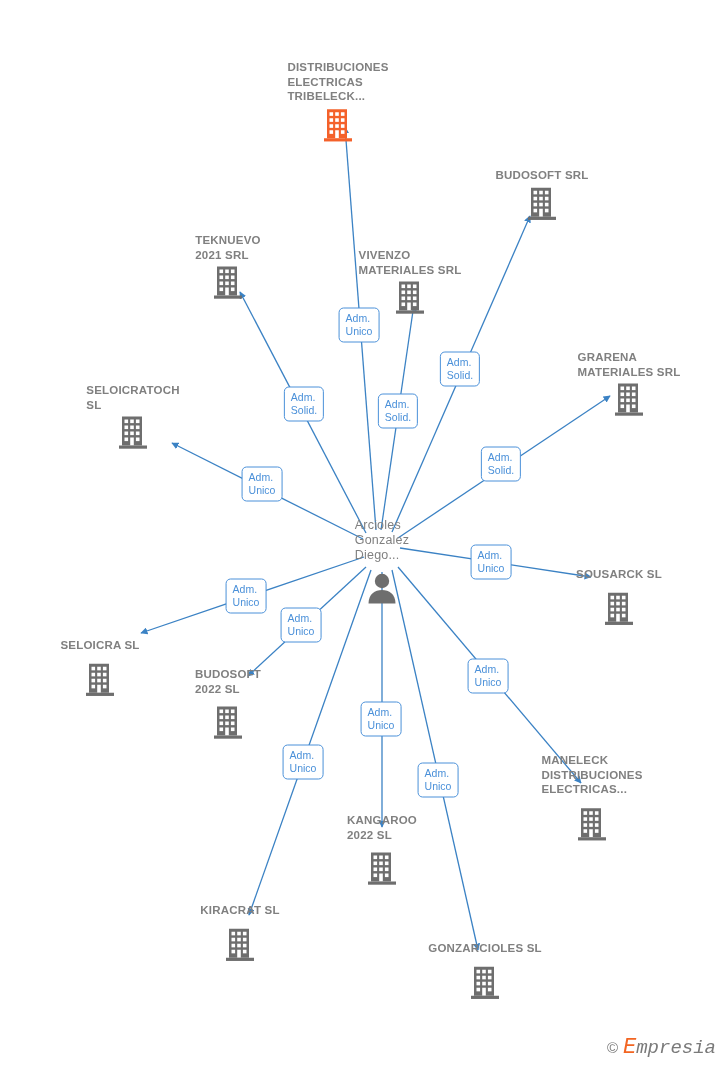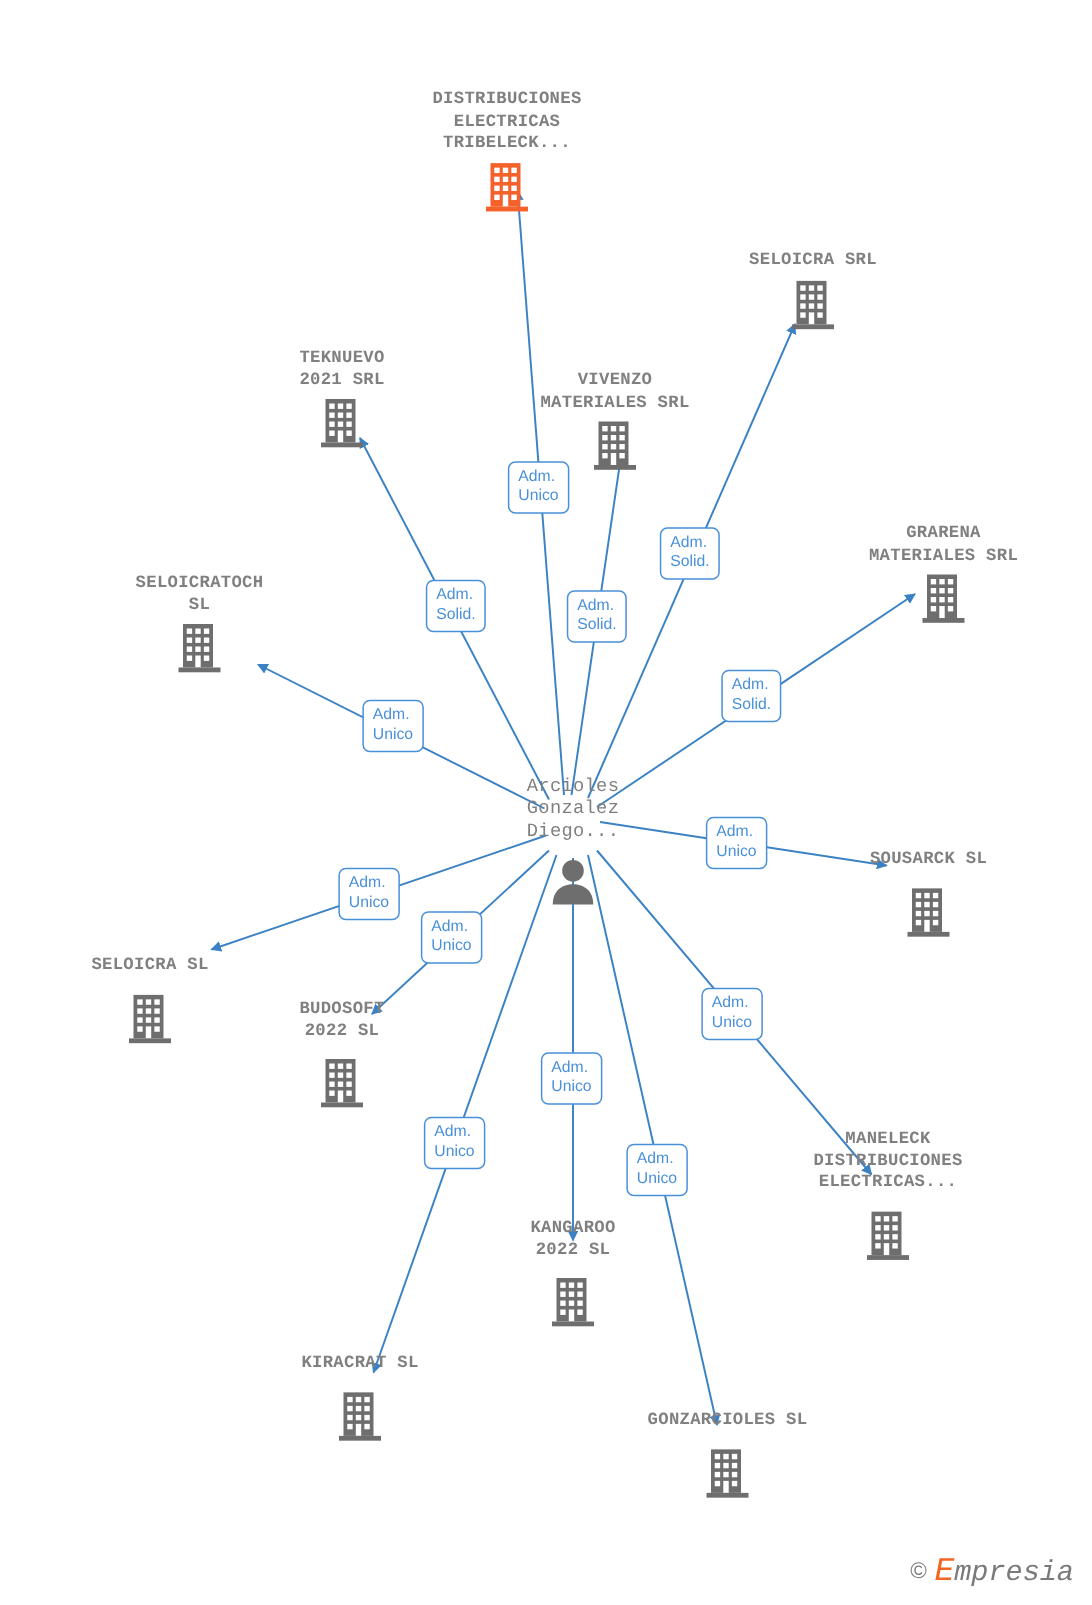--- a/index.html
+++ b/index.html
@@ -29,25 +29,23 @@
     transform: translate(-50%, -50%);
     display: flex;
     flex-direction: column;
     align-items: center;
     width: 150px;
   }
   .node .label {
     font-size: 11.5px;
     line-height: 14.5px;
     color: #808080;
-    text-align: center;
     letter-spacing: 0.2px;
     white-space: pre-line;
     font-weight: bold;
-    font-family: Liberation Mono, monospace;
   }
   .node.company .label { font-weight: bold; }
   .node.person .label { font-weight: normal; font-size: 12.5px; line-height: 15px; }
   .node .icon {
     display: block;
   }
   .node.label-top { flex-direction: column; }
   .node.label-bottom { flex-direction: column-reverse; gap: 10px; }
   .node.label-top .label { margin-bottom: 4px; }
   .node.label-bottom .label { margin-top: 2px; }
@@ -174,21 +172,21 @@
             <rect x="6.5" y="16" width="3.6" height="3.6" fill="#fff"></rect>
             <rect x="12.2" y="16" width="3.6" height="3.6" fill="#fff"></rect>
             <rect x="17.9" y="16" width="3.6" height="3.6" fill="#fff"></rect>
             <rect x="6.5" y="22" width="3.6" height="3.6" fill="#fff"></rect>
             <rect x="17.9" y="22" width="3.6" height="3.6" fill="#fff"></rect>
             <rect x="12.2" y="22" width="3.6" height="8" fill="#fff"></rect>
             <rect x="1" y="30" width="28" height="3.2" fill="#6e6e6e"></rect>
           </svg></span>
       </div>
       <div class="node company label-top" style="left: 542px; top: 196px;">
-        <span class="label">SELOICRA SRL</span>
+        <span class="label">BUDOSOFT SRL</span>
         <span class="icon"><svg width="30" height="34" viewBox="0 0 30 34" xmlns="http://www.w3.org/2000/svg">
             <rect x="4" y="1" width="20" height="29" fill="#6e6e6e"></rect>
             <rect x="6.5" y="4" width="3.6" height="3.6" fill="#fff"></rect>
             <rect x="12.2" y="4" width="3.6" height="3.6" fill="#fff"></rect>
             <rect x="17.9" y="4" width="3.6" height="3.6" fill="#fff"></rect>
             <rect x="6.5" y="10" width="3.6" height="3.6" fill="#fff"></rect>
             <rect x="12.2" y="10" width="3.6" height="3.6" fill="#fff"></rect>
             <rect x="17.9" y="10" width="3.6" height="3.6" fill="#fff"></rect>
             <rect x="6.5" y="16" width="3.6" height="3.6" fill="#fff"></rect>
             <rect x="12.2" y="16" width="3.6" height="3.6" fill="#fff"></rect>

